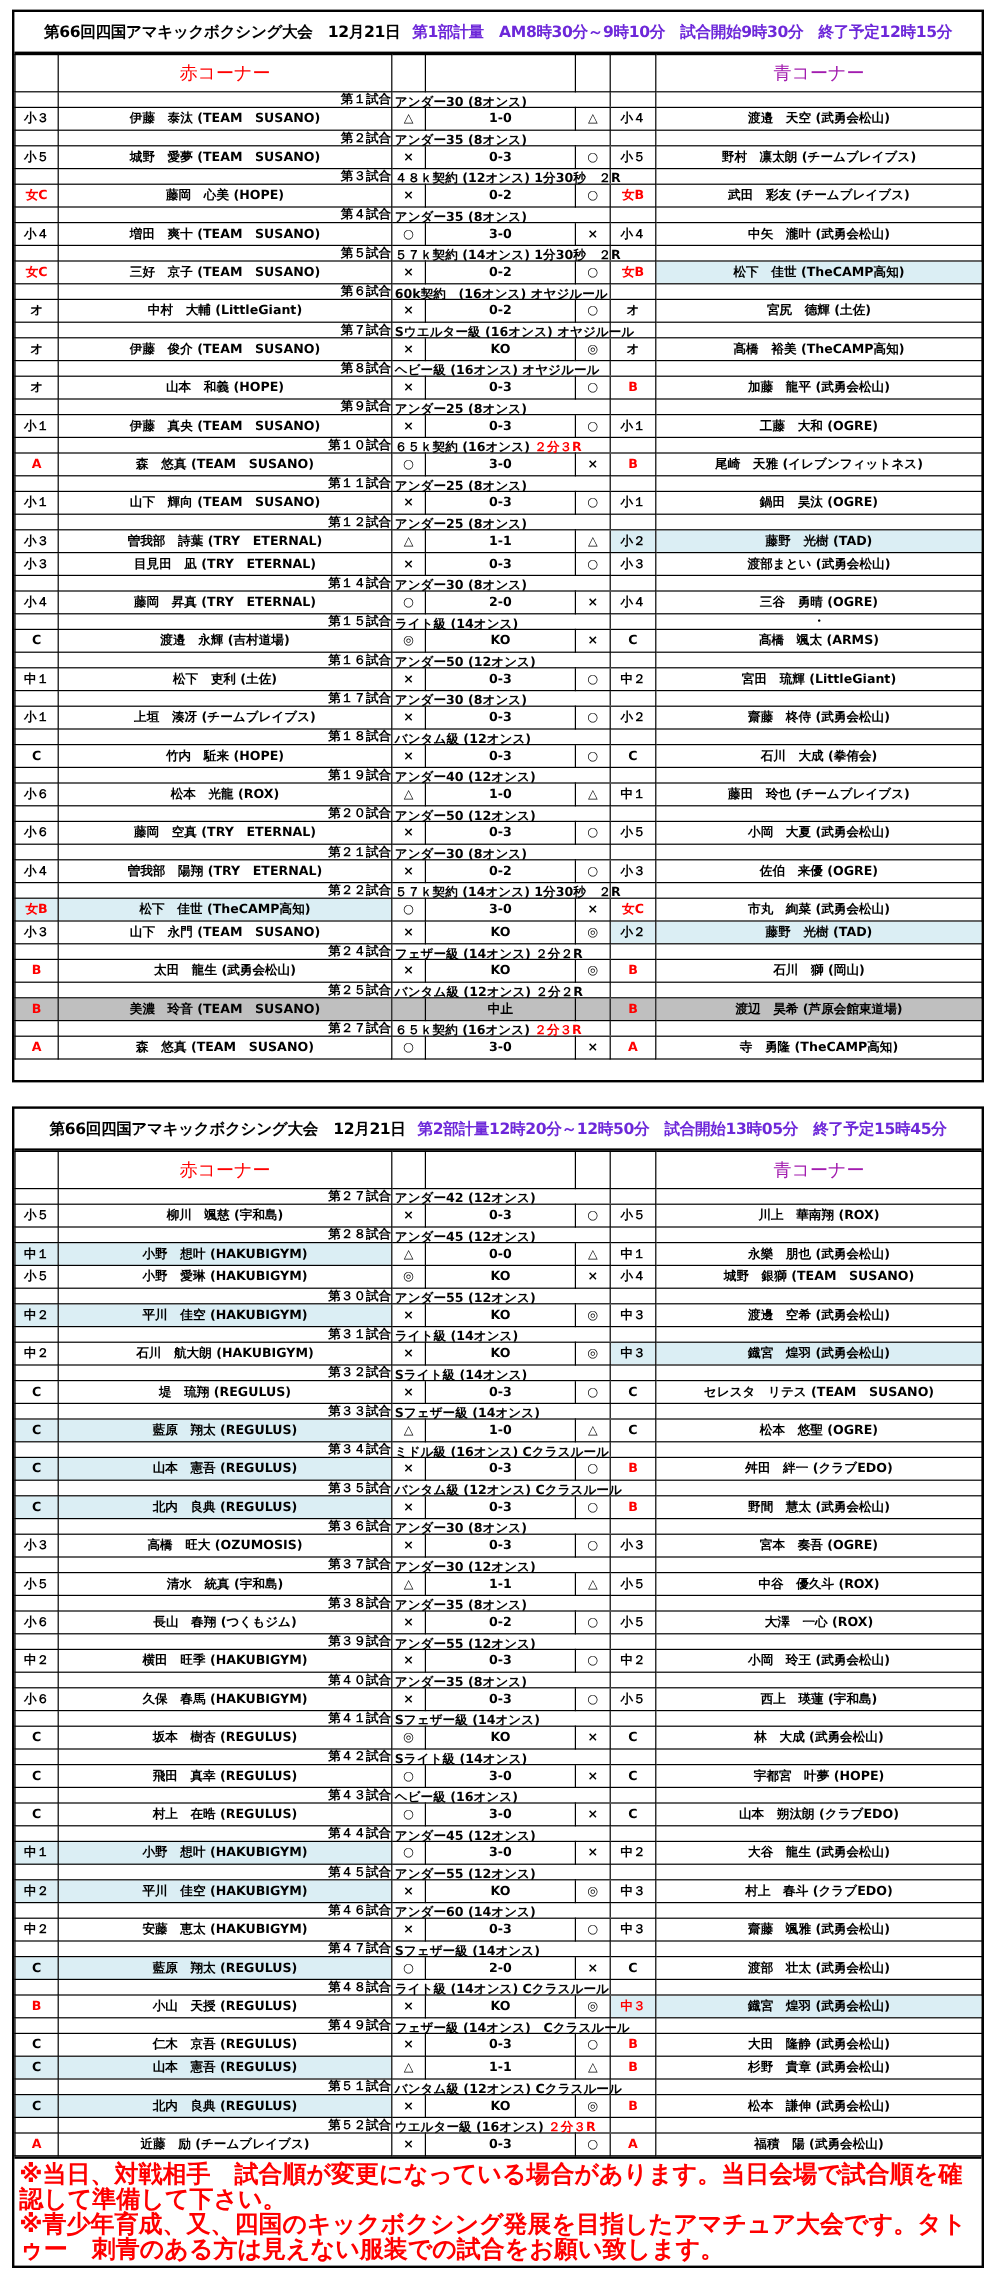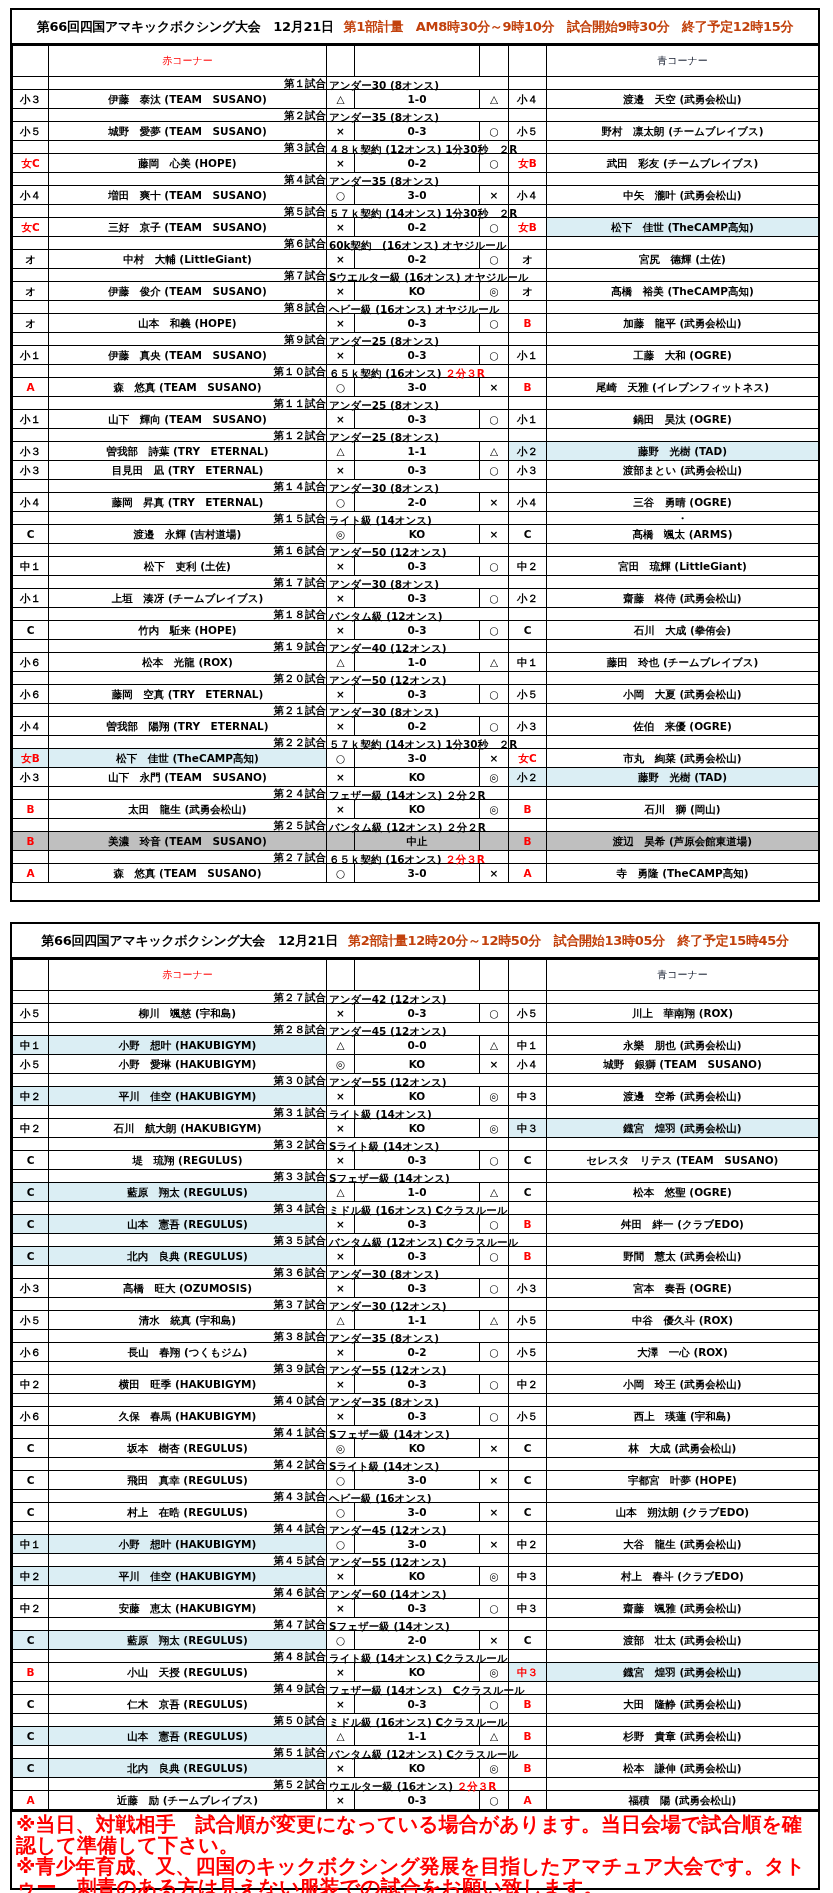--- a/index.html
+++ b/index.html
@@ -3,26 +3,26 @@
 <meta charset="utf-8">
 <style>
   html, body { margin: 0; padding: 0; background: #ffffff; }
   body { width: 833px; height: 1893px; position: relative; overflow: hidden;
          font-family: "DejaVu Sans", sans-serif; color: #000; }
   .sheet { position: absolute; left: 10px; width: 810px; border: 2px solid #000; box-sizing: border-box; background: #fff; }
   #sheet1 { top: 8px; height: 894px; }
   #sheet2 { top: 922px; height: 968px; }
   .title-bar { height: 33px; border-bottom: 2px solid #000; display: flex; align-items: center; justify-content: center;
                font-size: 13px; font-weight: bold; letter-spacing: -0.3px; white-space: nowrap; }
-  .title-bar .red { color: #c2410c; margin-left: 10px; }
+  .title-bar .red { color: #6d28d9; margin-left: 10px; }
   table { border-collapse: collapse; table-layout: fixed; width: 806px; }
   td { border: 1px solid #000; padding: 0; font-size: 10.5px; font-weight: bold; text-align: center; white-space: nowrap; overflow: hidden; }
-  tr.hdr td { height: 30px; font-size: 10px; font-weight: normal; }
+  tr.hdr td { height: 30px; font-size: 15px; font-weight: normal; }
   .red-corner { color: #ff0000; }
-  .blue-corner { color: #0f172a; }
+  .blue-corner { color: #a21caf; }
   tr.mt td { height: 12px; line-height: 12px; font-size: 10.5px; }
   tr.mt td.mt-num { text-align: right; border-right: 1px solid #000; }
   tr.mt td.mt-class { text-align: left; border-left: 1px solid #000; overflow: visible; position: relative; }
   tr.mt td.mt-class span.inner { position: absolute; left: 2px; top: 2px; white-space: nowrap; z-index: 2; background: transparent; }
   tr.mt td.nb { border-left: none; border-right: none; }
   tr.mr td { height: 18px; line-height: 18px; }
   .redtxt { color: #ff0000; }
   .fill-blue { background: #dbeef4; }
   .fill-gray { background: #bfbfbf; }
   .note { color: #ff0000; font-size: 20px; font-weight: bold; padding: 2px 4px; line-height: 21px; border-top: 2px solid #000; }
@@ -932,29 +932,20 @@
         </tr>
         <tr class="mr">
           <td>C</td>
           <td>仁木　京吾 (REGULUS)</td>
           <td>×</td>
           <td>0-3</td>
           <td>○</td>
           <td class="redtxt ">B</td>
           <td>大田　隆静 (武勇会松山)</td>
         </tr>
-        <tr class="mt">
-          <td></td>
-          <td class="mt-num">第５０試合</td>
-          <td class="mt-class nb" colspan="3">
-            <span class="inner"><span>ミドル級 (16オンス) Cクラスルール</span><span class="redtxt"></span></span>
-          </td>
-          <td></td>
-          <td></td>
-        </tr>
         <tr class="mr">
           <td class="fill-blue">C</td>
           <td class="fill-blue">山本　憲吾 (REGULUS)</td>
           <td>△</td>
           <td>1-1</td>
           <td>△</td>
           <td class="redtxt ">B</td>
           <td>杉野　貴章 (武勇会松山)</td>
         </tr>
         <tr class="mt">

